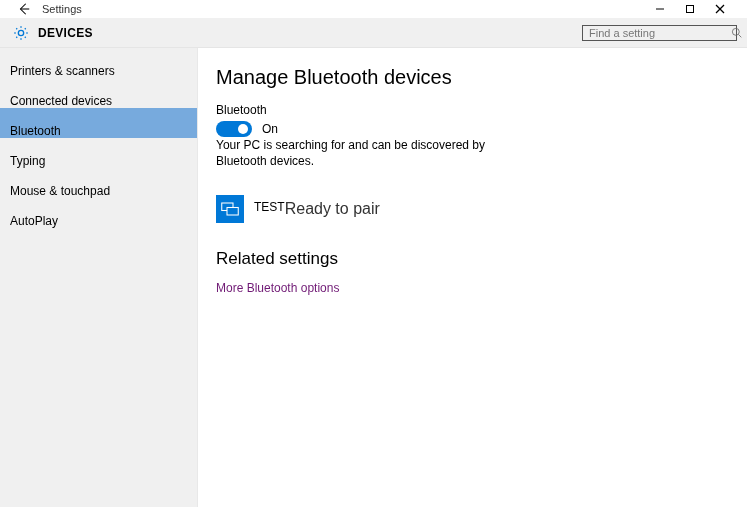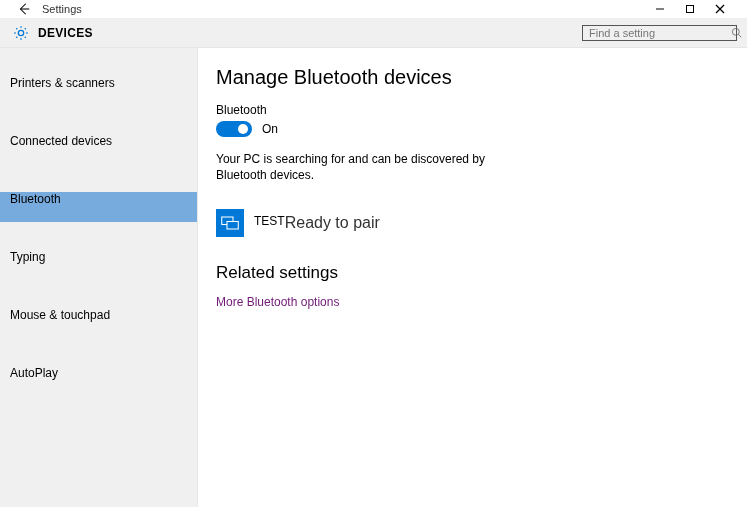--- a/index.html
+++ b/index.html
@@ -101,25 +101,24 @@
     height: calc(509px - 50px);
   }
   .sidebar {
     width: 198px;
     background: #f0f0f0;
     border-right: 1px solid #e8e8e8;
   }
   .side-item {
     height: 30px;
     display: flex;
-    align-items: flex-start;
+    align-items: flex-end;
     padding-left: 10px;
     font-size: 12px;
     color: #000;
-    margin-top: 28px;
   }
   .side-item.selected {
     background: #77aadd;
     color: #000;
   }
   .main {
     flex: 1;
     padding: 18px 18px 0 18px;
     background: #fff;
   }
@@ -130,21 +129,21 @@
     margin-bottom: 14px;
   }
   .label-small {
     font-size: 12px;
     color: #000;
     margin-bottom: 4px;
   }
   .toggle-row {
     display: flex;
     align-items: center;
-    margin-bottom: 14px;
+    margin-bottom: 0;
   }
   .toggle {
     width: 36px;
     height: 16px;
     border-radius: 9px;
     background: #0078d7;
     position: relative;
     margin-right: 10px;
   }
   .toggle-thumb {

